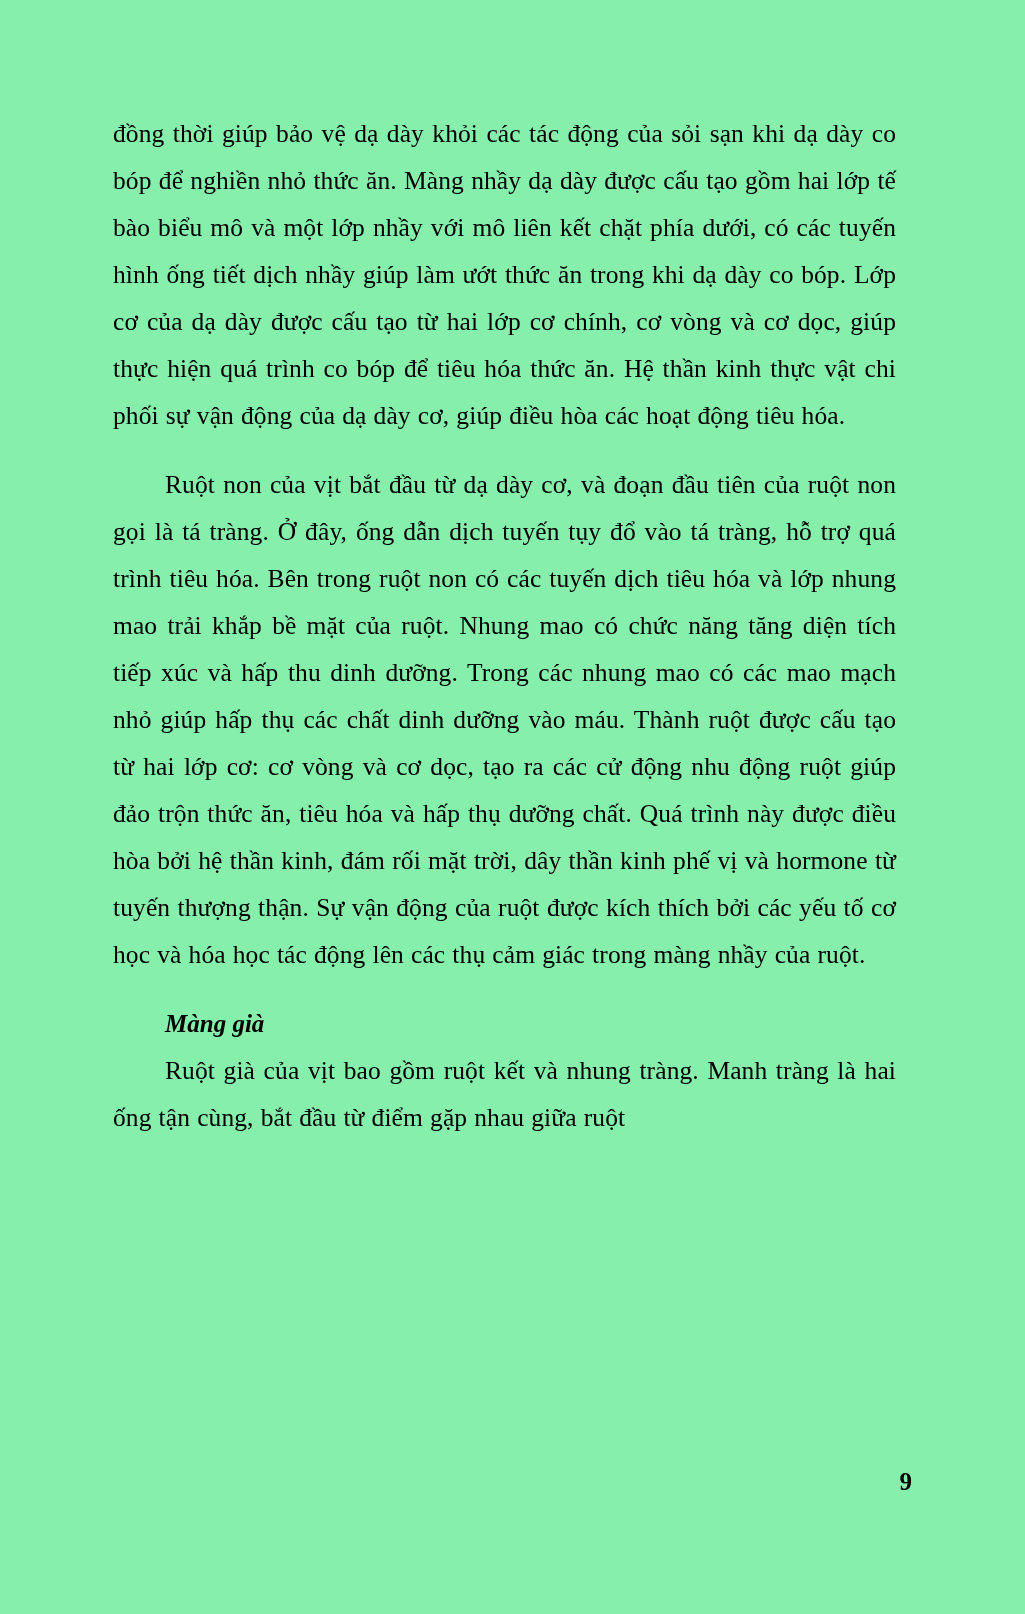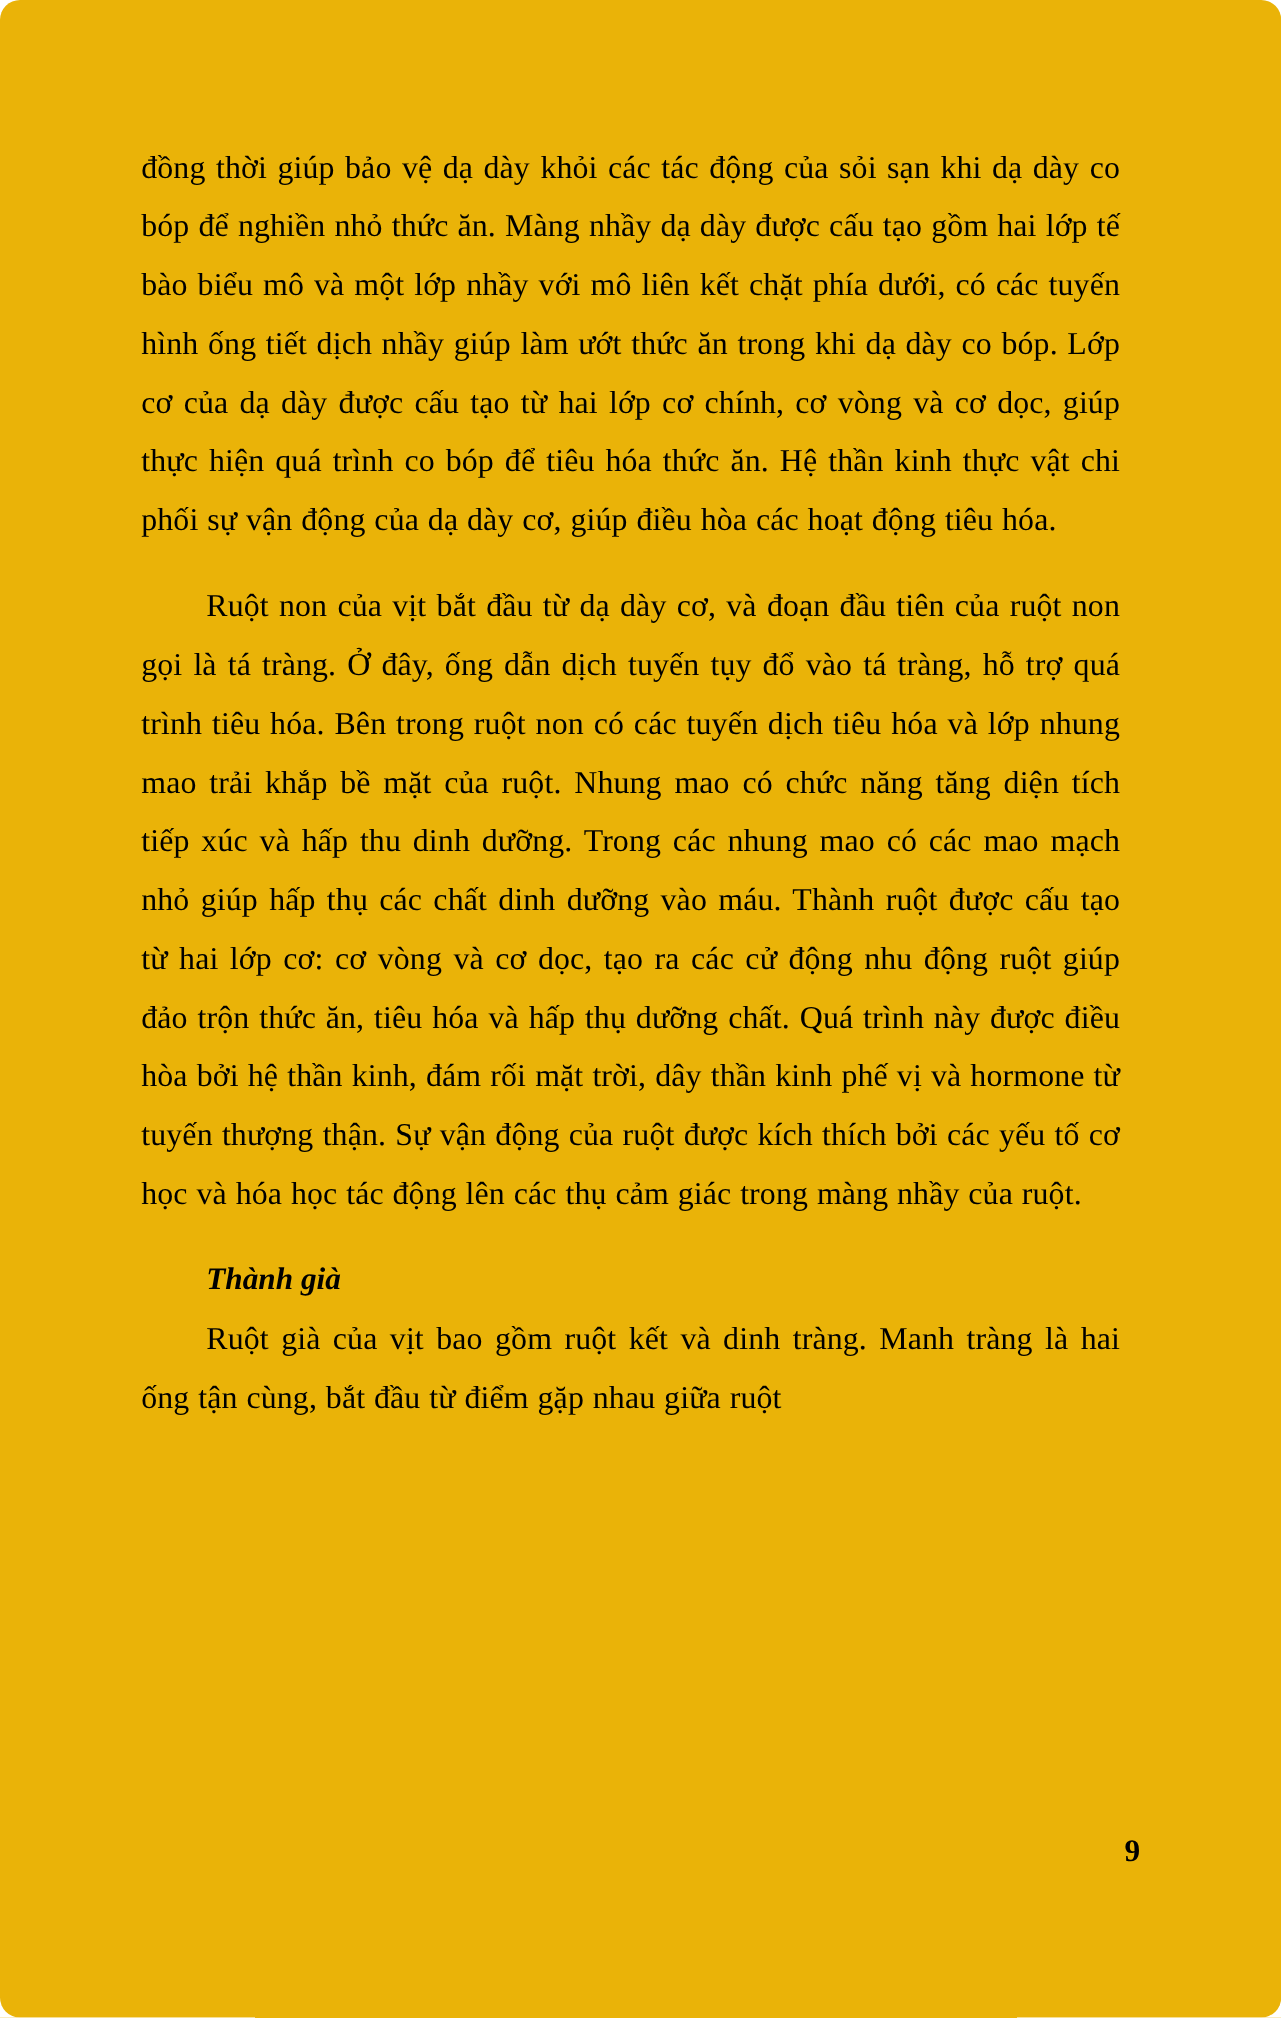--- a/index.html
+++ b/index.html
@@ -4,27 +4,26 @@
 <style>
   html, body {
     margin: 0;
     padding: 0;
     background: #ffffff;
   }
   .page {
     position: relative;
     width: 1025px;
     height: 1614px;
-    background: #eab308;
+    background: #86efac;
     margin: 0 auto;
     box-sizing: border-box;
     font-family: "Liberation Serif", serif;
     color: #000000;
     overflow: hidden;
-    border-radius: 16px;
   }
   .content {
     position: absolute;
     left: 113px;
     top: 110px;
     width: 783px;
   }
   p.body-par {
     margin: 0;
     font-size: 25.5px;
@@ -66,21 +65,21 @@
 
     <p class="body-par">đồng thời giúp bảo vệ dạ dày khỏi các tác động của sỏi sạn khi dạ dày co bóp để nghiền nhỏ thức ăn. Màng nhầy dạ dày được cấu tạo gồm hai lớp tế bào biểu mô và một lớp nhầy với mô liên kết chặt phía dưới, có các tuyến hình ống tiết dịch nhầy giúp làm ướt thức ăn trong khi dạ dày co bóp. Lớp cơ của dạ dày được cấu tạo từ hai lớp cơ chính, cơ vòng và cơ dọc, giúp thực hiện quá trình co bóp để tiêu hóa thức ăn. Hệ thần kinh thực vật chi phối sự vận động của dạ dày cơ, giúp điều hòa các hoạt động tiêu hóa.</p>
 
     <div class="gap-before-heading"></div>
 
 
     <p class="body-par indent">Ruột non của vịt bắt đầu từ dạ dày cơ, và đoạn đầu tiên của ruột non gọi là tá tràng. Ở đây, ống dẫn dịch tuyến tụy đổ vào tá tràng, hỗ trợ quá trình tiêu hóa. Bên trong ruột non có các tuyến dịch tiêu hóa và lớp nhung mao trải khắp bề mặt của ruột. Nhung mao có chức năng tăng diện tích tiếp xúc và hấp thu dinh dưỡng. Trong các nhung mao có các mao mạch nhỏ giúp hấp thụ các chất dinh dưỡng vào máu. Thành ruột được cấu tạo từ hai lớp cơ: cơ vòng và cơ dọc, tạo ra các cử động nhu động ruột giúp đảo trộn thức ăn, tiêu hóa và hấp thụ dưỡng chất. Quá trình này được điều hòa bởi hệ thần kinh, đám rối mặt trời, dây thần kinh phế vị và hormone từ tuyến thượng thận. Sự vận động của ruột được kích thích bởi các yếu tố cơ học và hóa học tác động lên các thụ cảm giác trong màng nhầy của ruột.</p>
 
     <div class="gap-before-heading"></div>
 
-    <h2 class="heading">Thành già</h2>
+    <h2 class="heading">Màng già</h2>
 
-    <p class="body-par indent">Ruột già của vịt bao gồm ruột kết và dinh tràng. Manh tràng là hai ống tận cùng, bắt đầu từ điểm gặp nhau giữa ruột</p>
+    <p class="body-par indent">Ruột già của vịt bao gồm ruột kết và nhung tràng. Manh tràng là hai ống tận cùng, bắt đầu từ điểm gặp nhau giữa ruột</p>
 
   </div>
 
   <div class="page-number">9</div>
 
 </div>
 
 </body></html>

